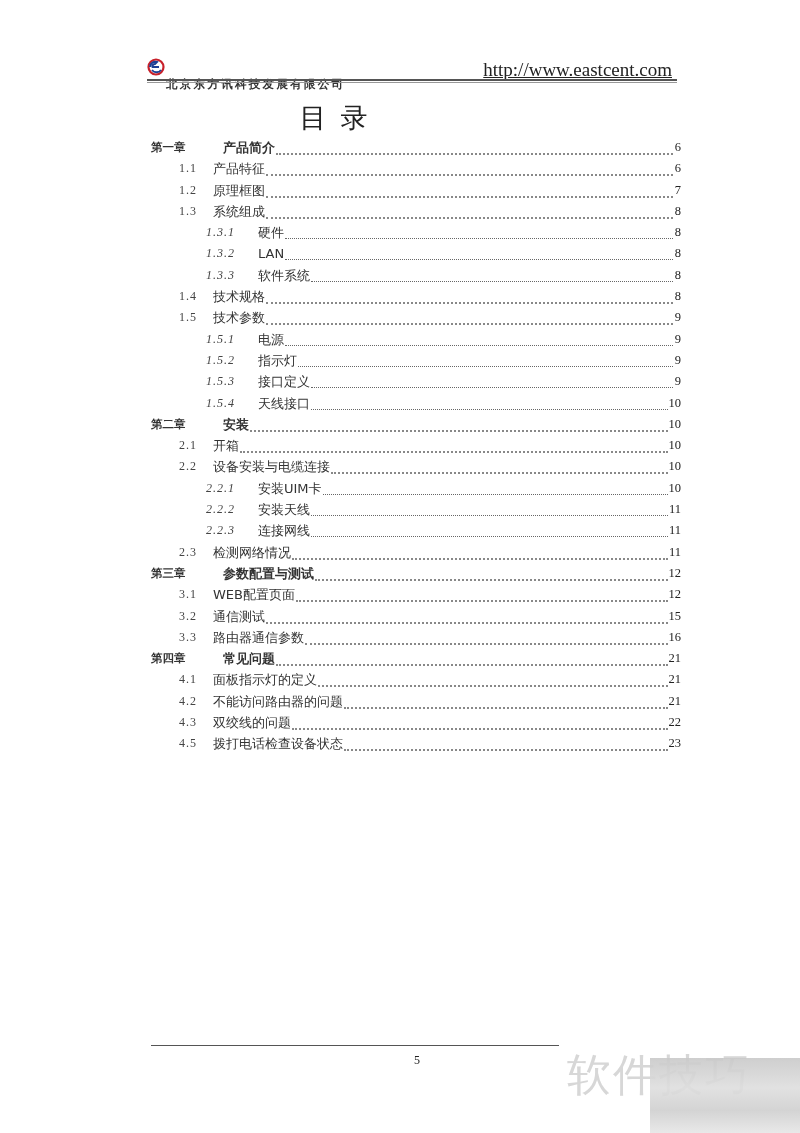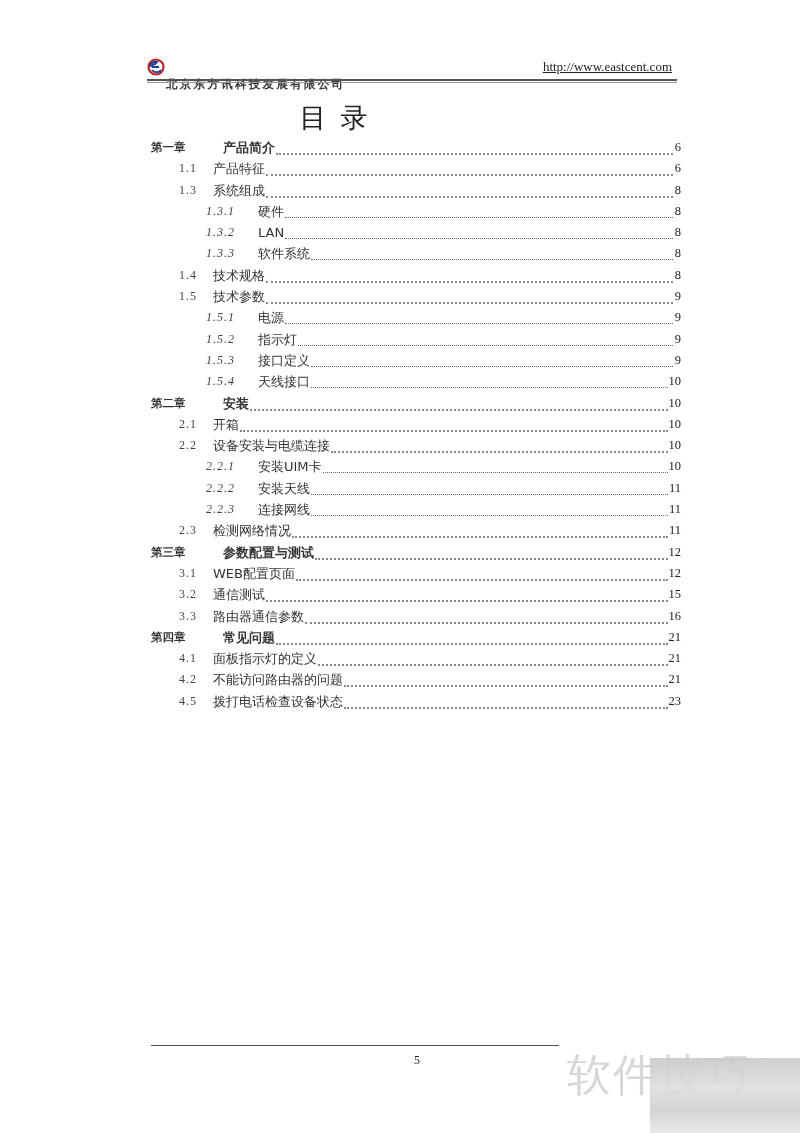--- a/index.html
+++ b/index.html
@@ -38,21 +38,21 @@
       font-size: 11.5px;
       letter-spacing: 2.3px;
       color: #333;
       white-space: nowrap;
     }
     .url {
       position: absolute;
       right: 5px;
       top: 2px;
       font-family: "Liberation Serif", serif;
-      font-size: 13px;
+      font-size: 19px;
       color: #222;
       text-decoration: underline;
       white-space: nowrap;
     }
     .header-rule {
       position: absolute;
       left: 147px;
       top: 79px;
       width: 530px;
       height: 0;
@@ -206,20 +206,26 @@
       <span class="dots"></span>
       <span class="page">6</span>
     </div>
     <div class="toc-row lvl2">
       <span class="num">1.1</span>
       <span class="label">产品特征</span>
       <span class="dots"></span>
       <span class="page">6</span>
     </div>
     <div class="toc-row lvl2">
+      <span class="num">1.2</span>
+      <span class="label">原理框图</span>
+      <span class="dots"></span>
+      <span class="page">7</span>
+    </div>
+    <div class="toc-row lvl2">
       <span class="num">1.3</span>
       <span class="label">系统组成</span>
       <span class="dots"></span>
       <span class="page">8</span>
     </div>
     <div class="toc-row lvl3">
       <span class="num">1.3.1</span>
       <span class="label">硬件</span>
       <span class="dots"></span>
       <span class="page">8</span>
@@ -350,20 +356,26 @@
       <span class="dots"></span>
       <span class="page">21</span>
     </div>
     <div class="toc-row lvl2">
       <span class="num">4.2</span>
       <span class="label">不能访问路由器的问题</span>
       <span class="dots"></span>
       <span class="page">21</span>
     </div>
     <div class="toc-row lvl2">
+      <span class="num">4.3</span>
+      <span class="label">双绞线的问题</span>
+      <span class="dots"></span>
+      <span class="page">22</span>
+    </div>
+    <div class="toc-row lvl2">
       <span class="num">4.5</span>
       <span class="label">拨打电话检查设备状态</span>
       <span class="dots"></span>
       <span class="page">23</span>
     </div>
   </div>
 
 <div class="footer-rule"></div>
 <div class="page-number">5</div>
 

